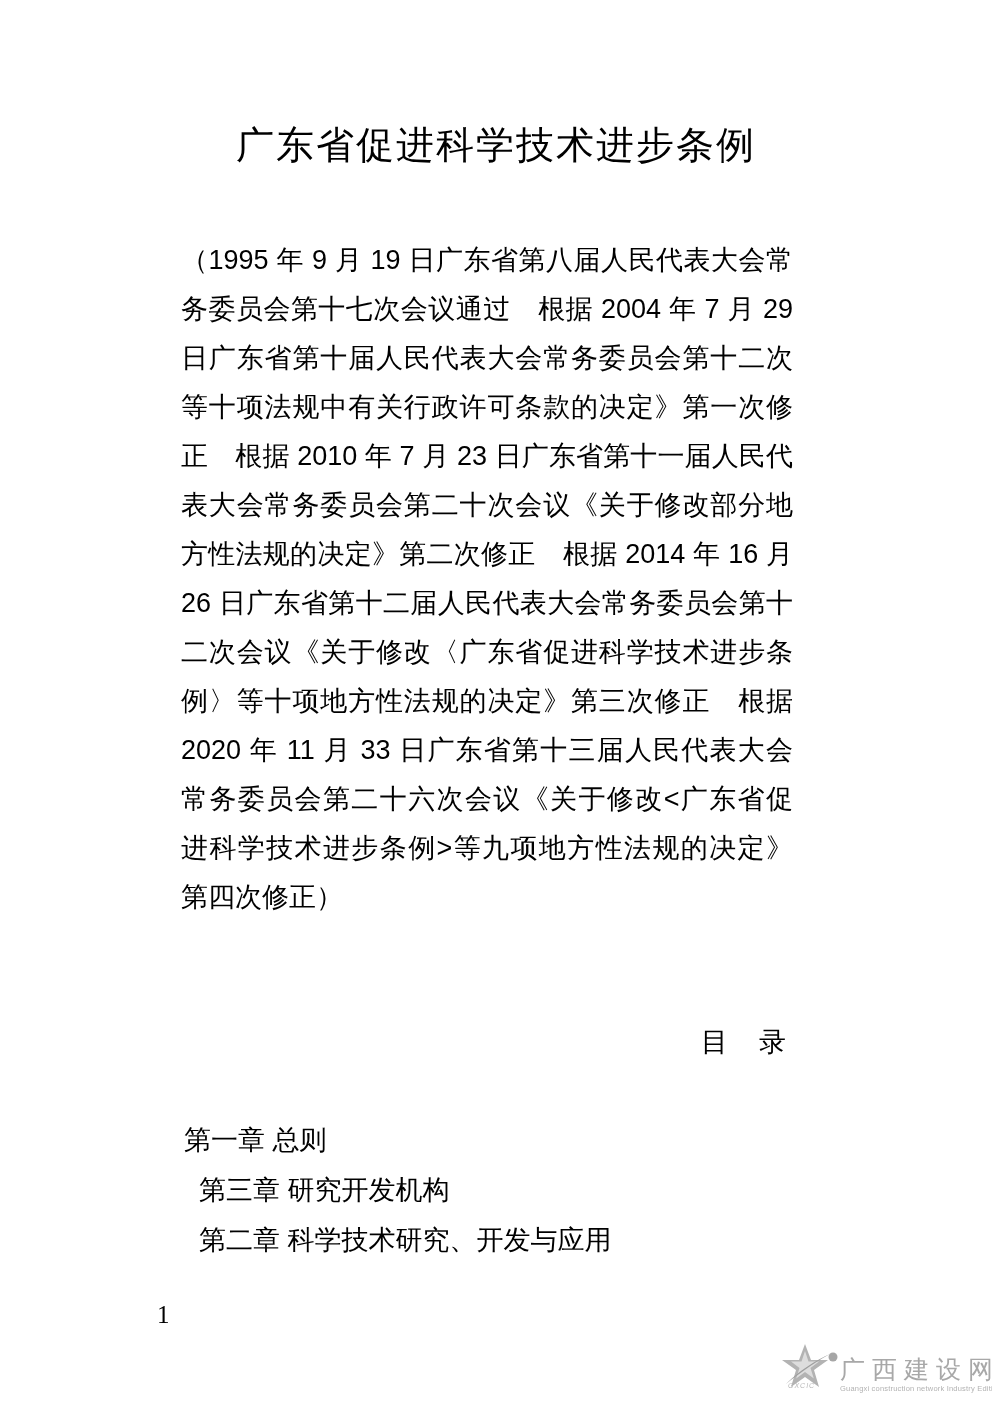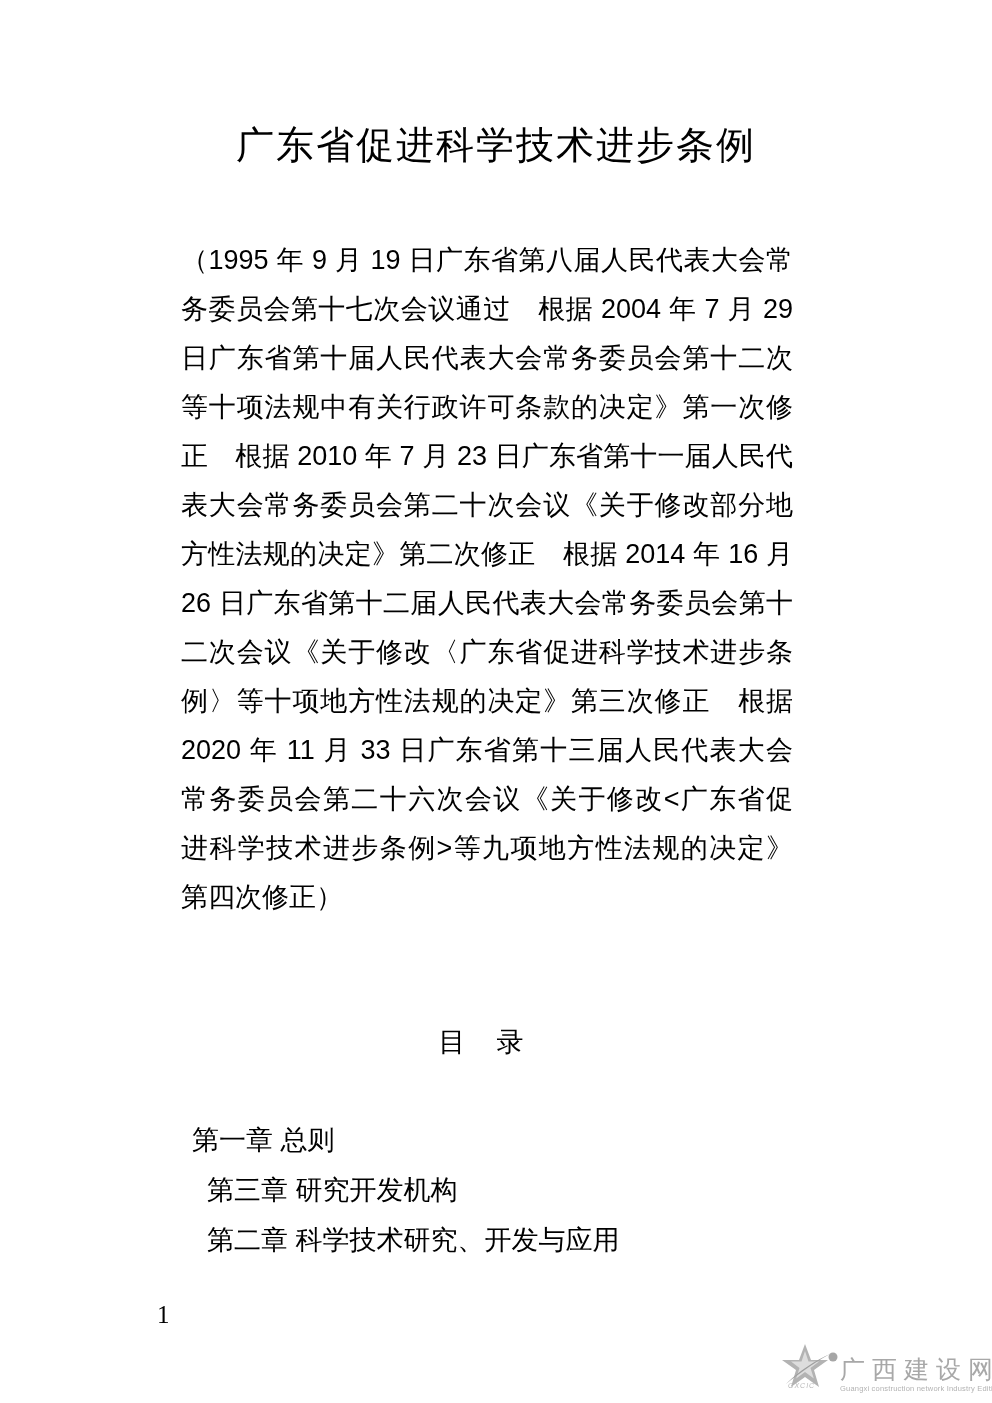--- a/index.html
+++ b/index.html
@@ -41,29 +41,29 @@
     white-space: normal;
   }
   .preamble .line.last {
     text-align-last: left;
   }
   .toc-heading {
     position: absolute;
     top: 1022px;
     left: 176px;
     width: 612px;
-    text-align: center;
+    text-align: right;
     font-size: 27px;
     line-height: 40px;
     letter-spacing: 2px;
   }
   .toc-list {
     position: absolute;
     top: 1115px;
-    left: 192px;
+    left: 184px;
     width: 640px;
     font-size: 27px;
   }
   .toc-list .toc-item {
     line-height: 50px;
     white-space: nowrap;
   }
   .toc-list .toc-item.indent {
     padding-left: 15px;
   }

